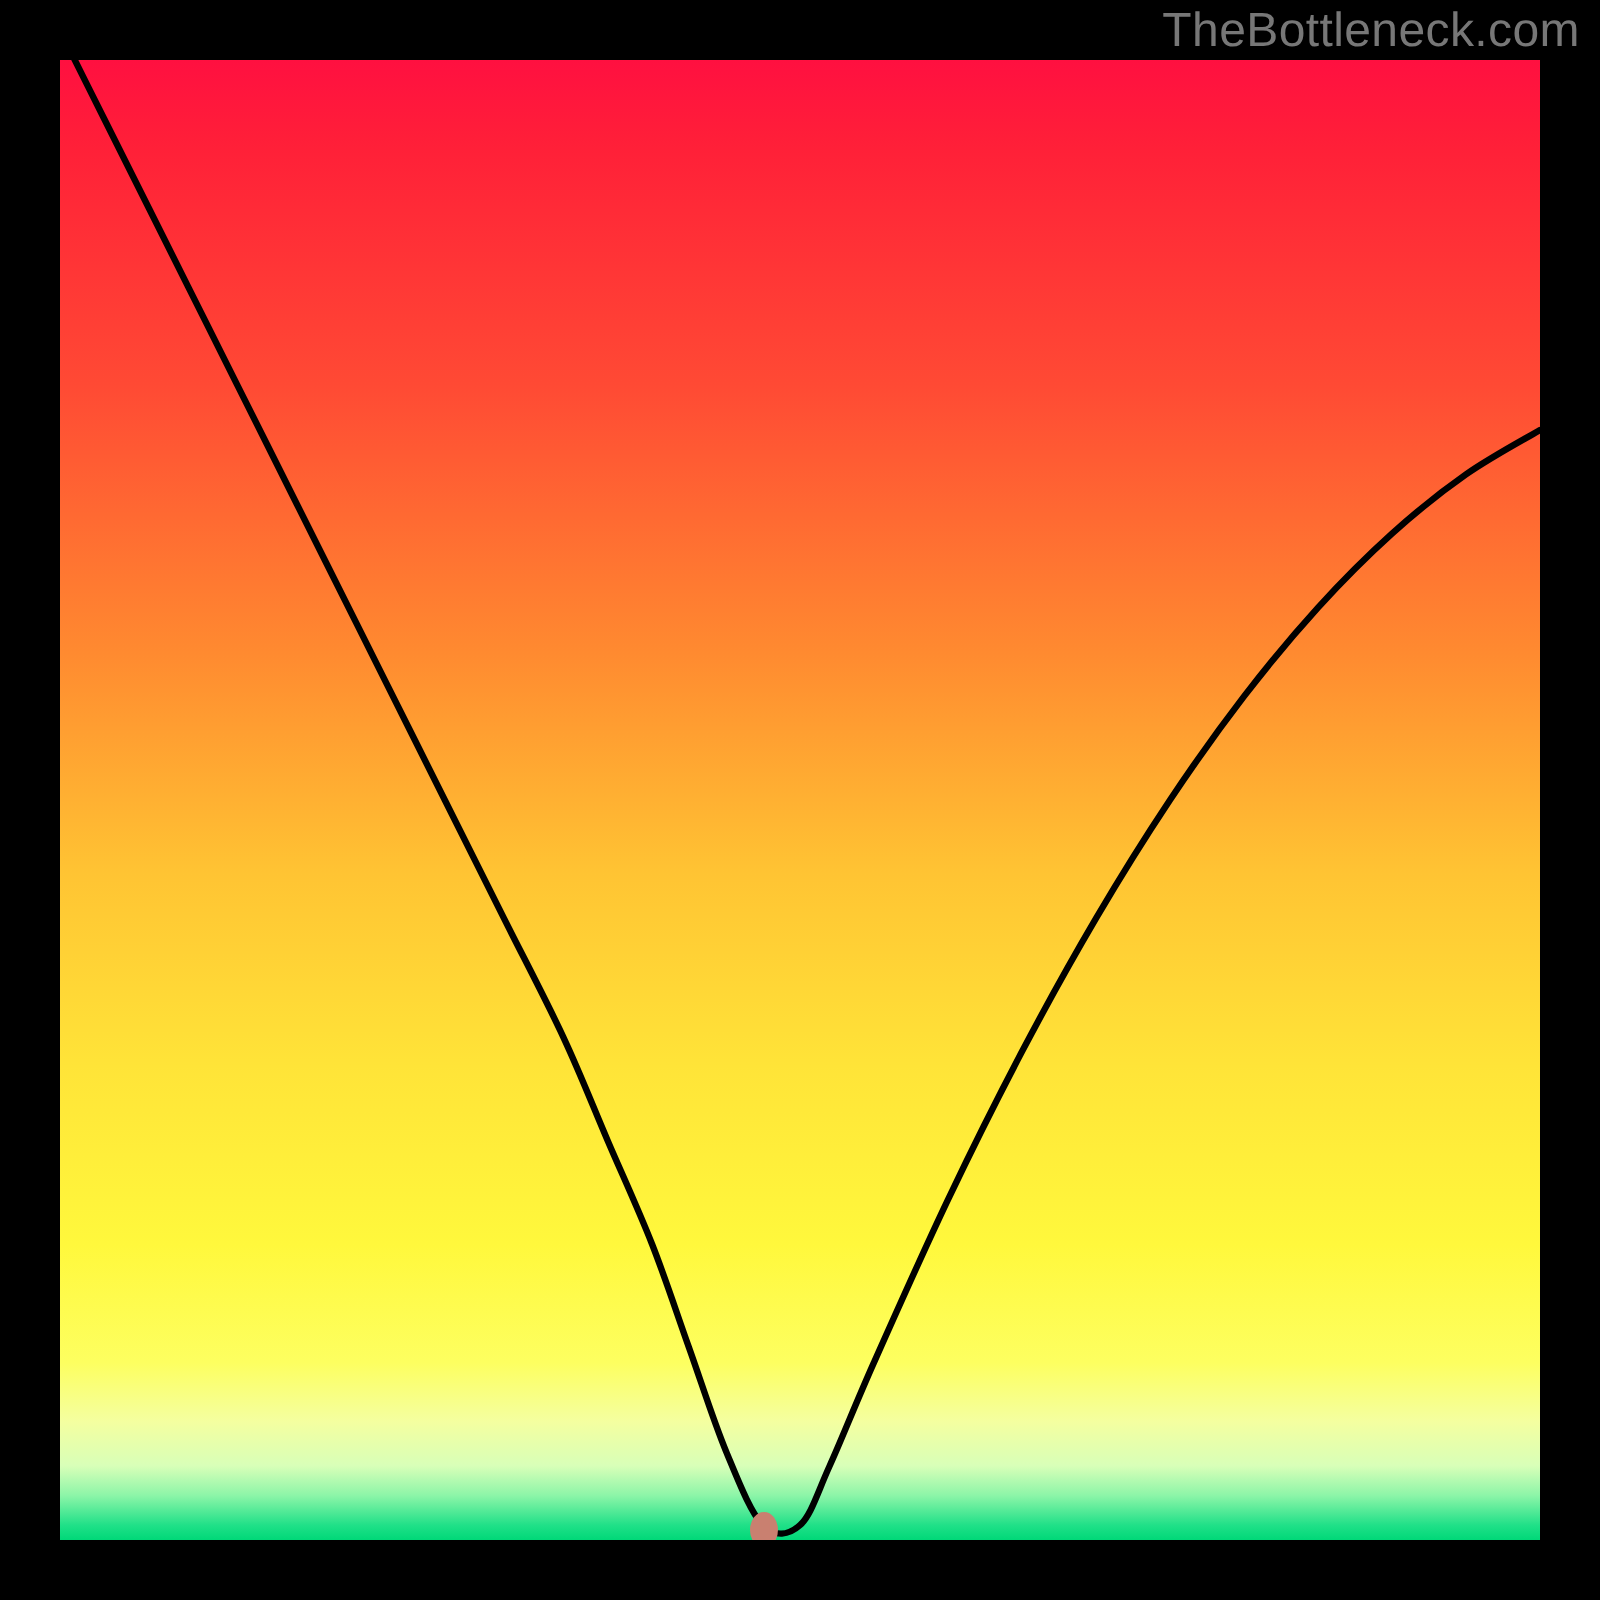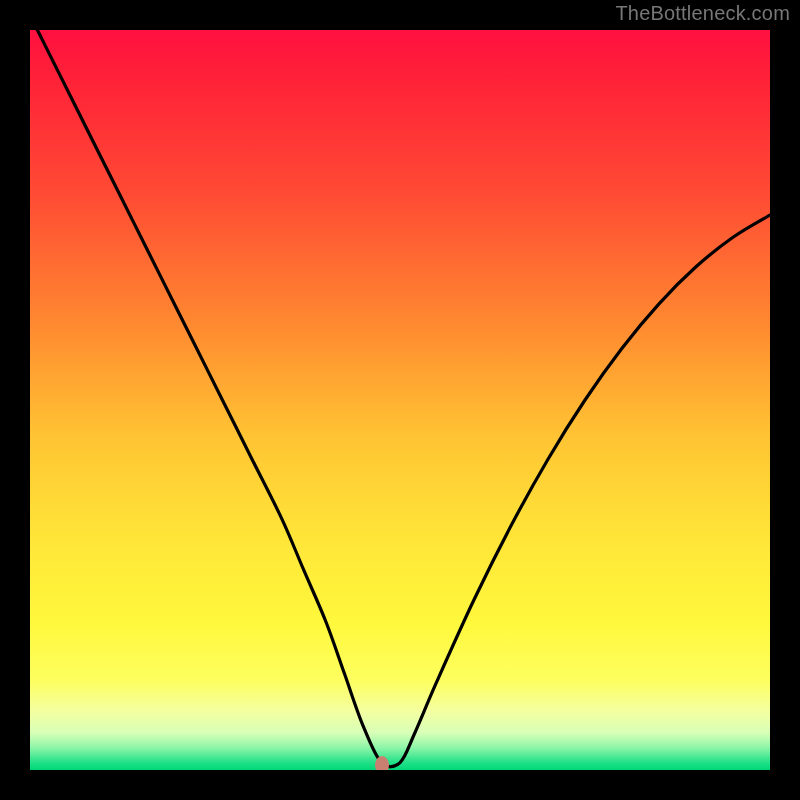--- a/index.html
+++ b/index.html
@@ -17,21 +17,21 @@
     top: 0;
     width: 800px;
     height: 800px;
     background: #000;
   }
   .watermark {
     position: absolute;
     top: 2px;
     right: 10px;
     color: #777;
-    font-size: 20px;
+    font-size: 24px;
     font-weight: 500;
     letter-spacing: 0.2px;
     z-index: 10;
   }
   .plot-area {
     position: absolute;
     left: 30px;
     top: 30px;
     width: 740px;
     height: 740px;

